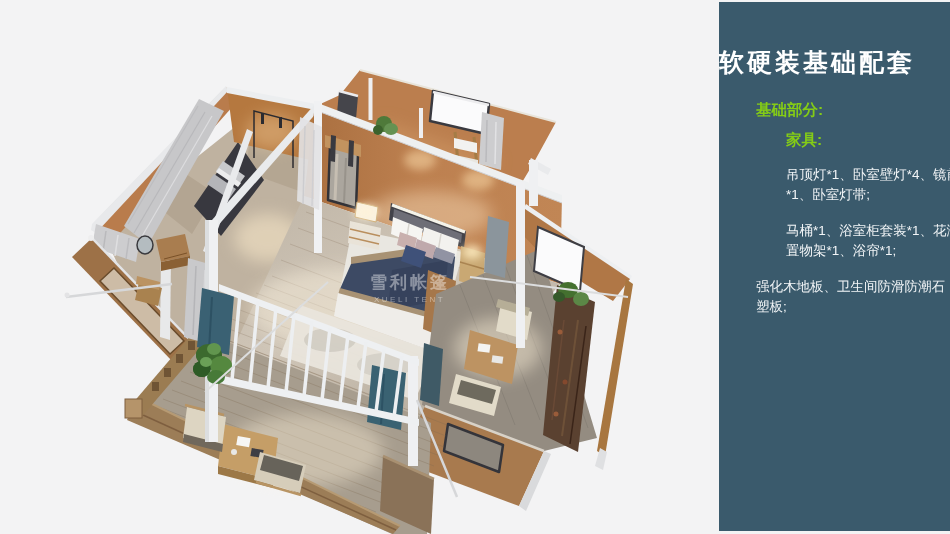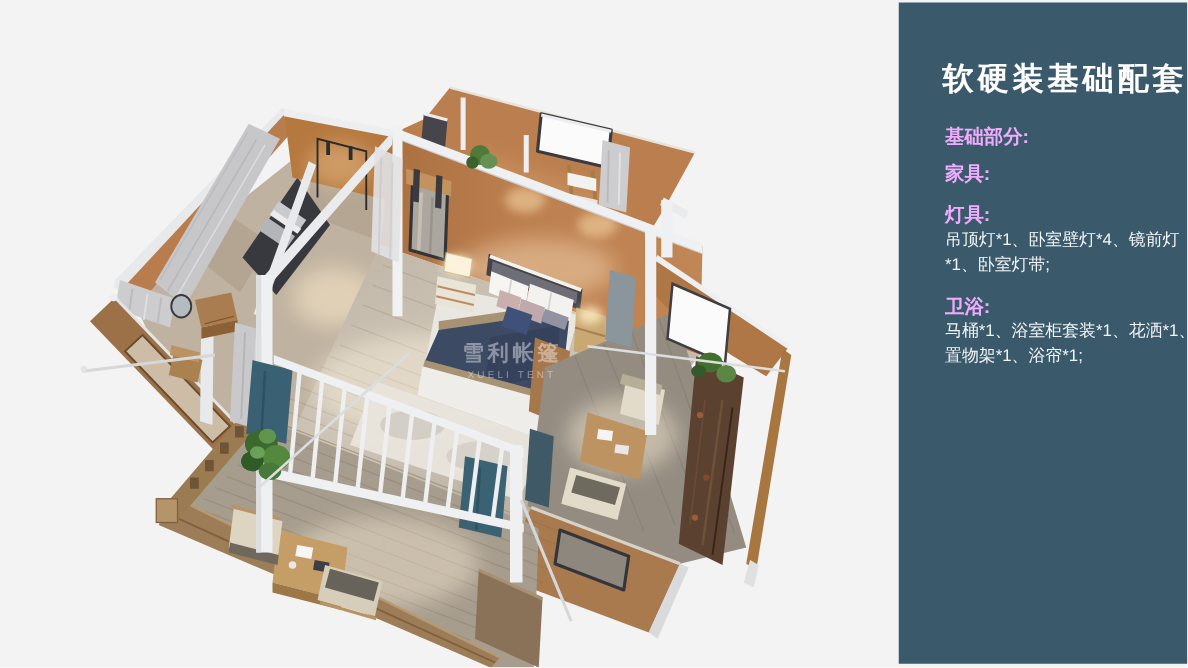--- a/index.html
+++ b/index.html
@@ -1,22 +1,22 @@
 <!DOCTYPE html>
 <html><head>
 <meta charset="utf-8">
 <style>
   html,body{margin:0;padding:0;background:#ffffff;}
   .canvas{position:relative;width:950px;height:534px;overflow:hidden;background:#f3f3f4;font-family:"Liberation Sans",sans-serif;}
   svg{position:absolute;left:0;top:0;}
   .sidebar{position:absolute;left:719px;top:2px;width:231px;height:529px;background:#3a5a6c;color:#ffffff;}
-  .sb-title{margin-top:44px;text-align:right;font-size:25px;font-weight:bold;letter-spacing:3px;}
+  .sb-title{margin-top:44px;text-align:left;font-size:25px;font-weight:bold;letter-spacing:3px;}
   .sb-body{margin:23px 6px 0 37px;font-size:13.5px;line-height:19.5px;color:#f2f5f7;white-space:nowrap;}
-  .sb-h{font-size:15.5px;font-weight:bold;color:#f0abfc;line-height:16px;margin:0 0 1px 0;}
-  .sb-sec{margin-bottom:14px;} .sb-sec.late{margin-bottom:17px;}
+  .sb-h{font-size:15.5px;font-weight:bold;color:#84cc16;line-height:16px;margin:0 0 1px 0;}
+  .sb-sec{margin-bottom:14px;} .sb-sec.late{margin-bottom:17px;margin-left:30px;}
 </style>
 </head>
 <body>
 <div class="canvas">
 <svg width="950" height="534" viewBox="0 0 950 534">
 
   <rect x="0" y="0" width="950" height="534" fill="#f3f3f4"></rect>
   <defs>
     <linearGradient id="gWall" x1="0" y1="0" x2="1" y2="0">
       <stop offset="0" stop-color="#a96f3f"></stop>
@@ -388,26 +388,25 @@
 
     <div class="sb-sec">
       <div class="sb-h">基础部分:</div>
     </div>
 
     <div class="sb-sec late">
       <div class="sb-h">家具:</div>
     </div>
 
     <div class="sb-sec late">
-      <div class="sb-h">灯具:</div>
       <div>吊顶灯*1、卧室壁灯*4、镜前灯<br>*1、卧室灯带;</div>
     </div>
 
     <div class="sb-sec late">
-      <div class="sb-h">卫浴:</div>
       <div>马桶*1、浴室柜套装*1、花洒*1、<br>置物架*1、浴帘*1;</div>
     </div>
 
     <div class="sb-sec">
+      <div>强化木地板、卫生间防滑防潮石<br>塑板;</div>
     </div>
   </div>
 </div>
 </div>
 
 </body></html>

